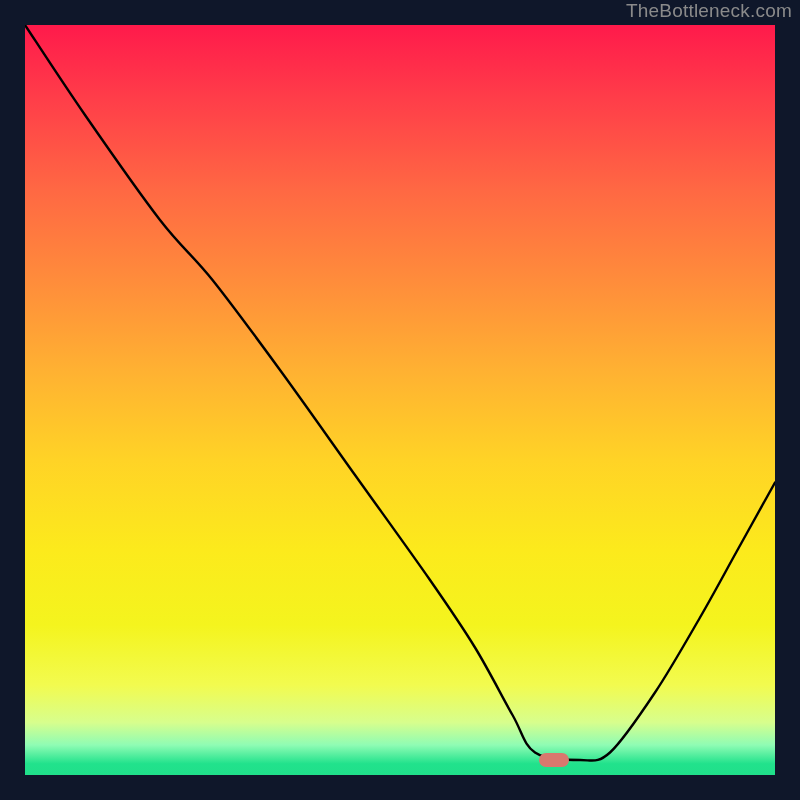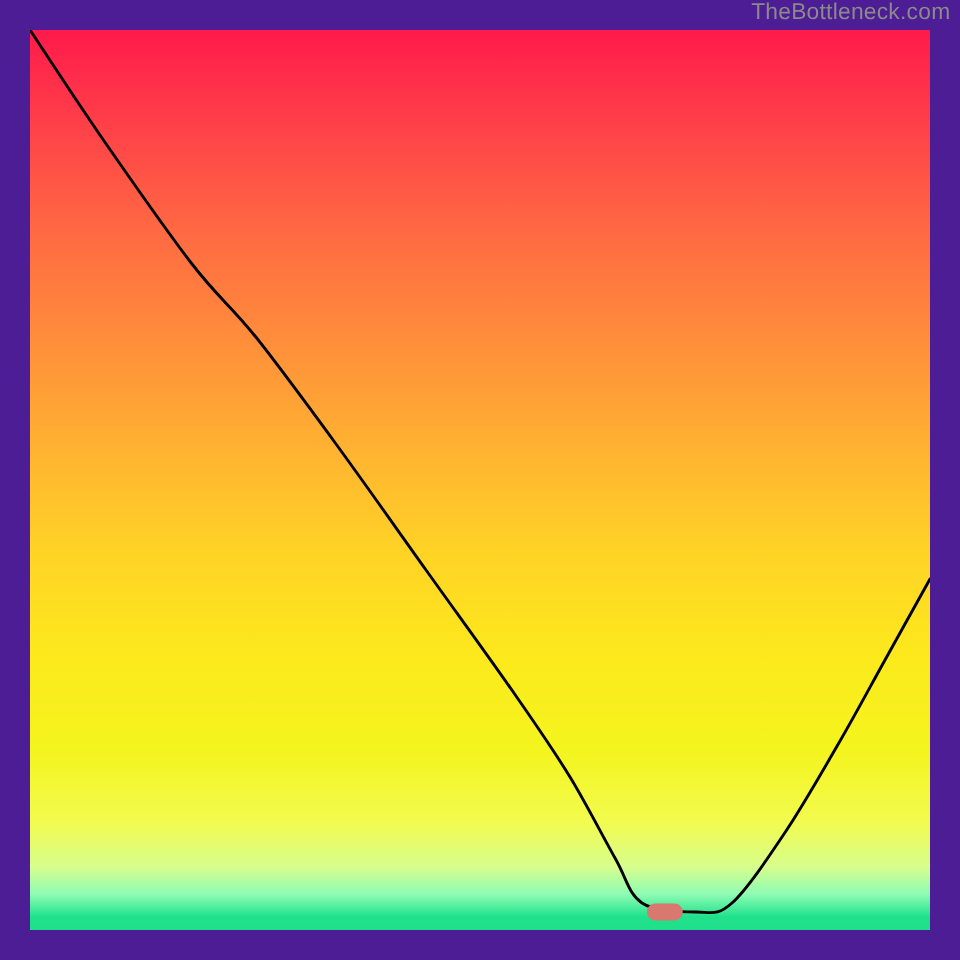--- a/index.html
+++ b/index.html
@@ -9,21 +9,21 @@
     height: 800px;
     background: #000;
     overflow: hidden;
   }
   .frame {
     position: absolute;
     left: 0;
     top: 0;
     width: 800px;
     height: 800px;
-    background: #4c1d95;
+    background: #0f172a;
   }
   .plot {
     position: absolute;
     left: 25px;
     top: 25px;
     width: 750px;
     height: 750px;
     background: linear-gradient(
       to bottom,
       #ff1a4b 0%,

